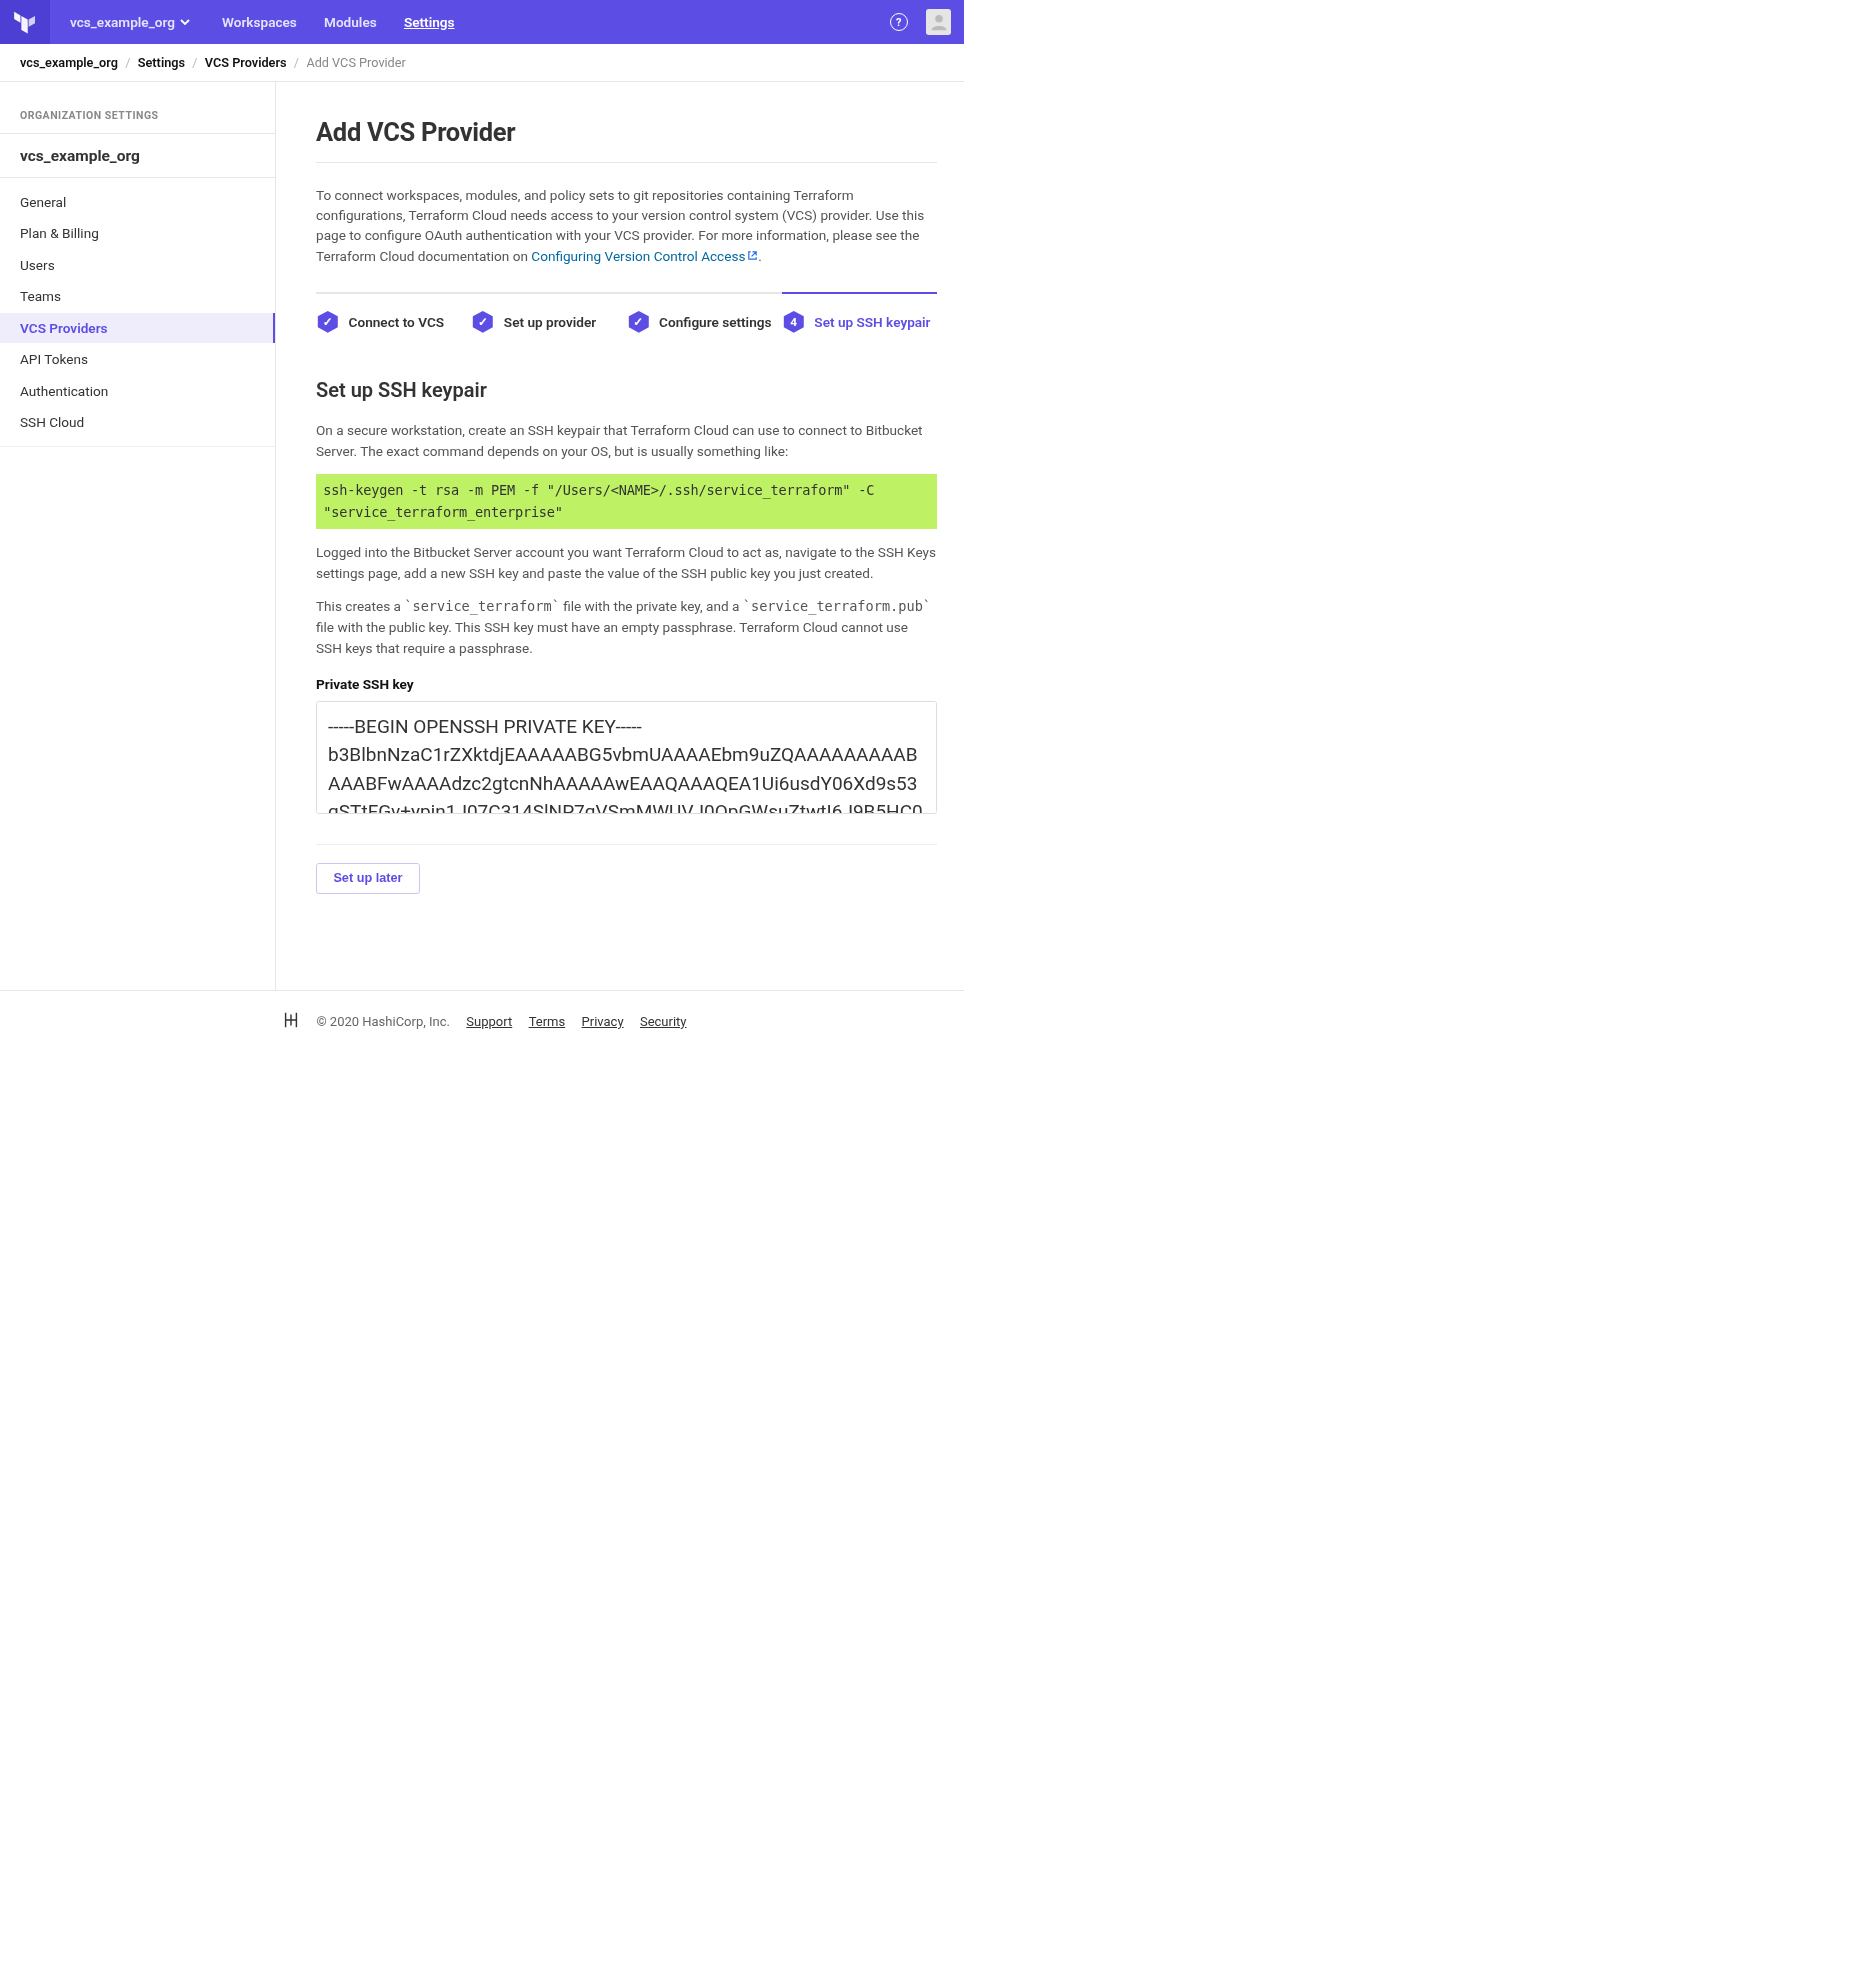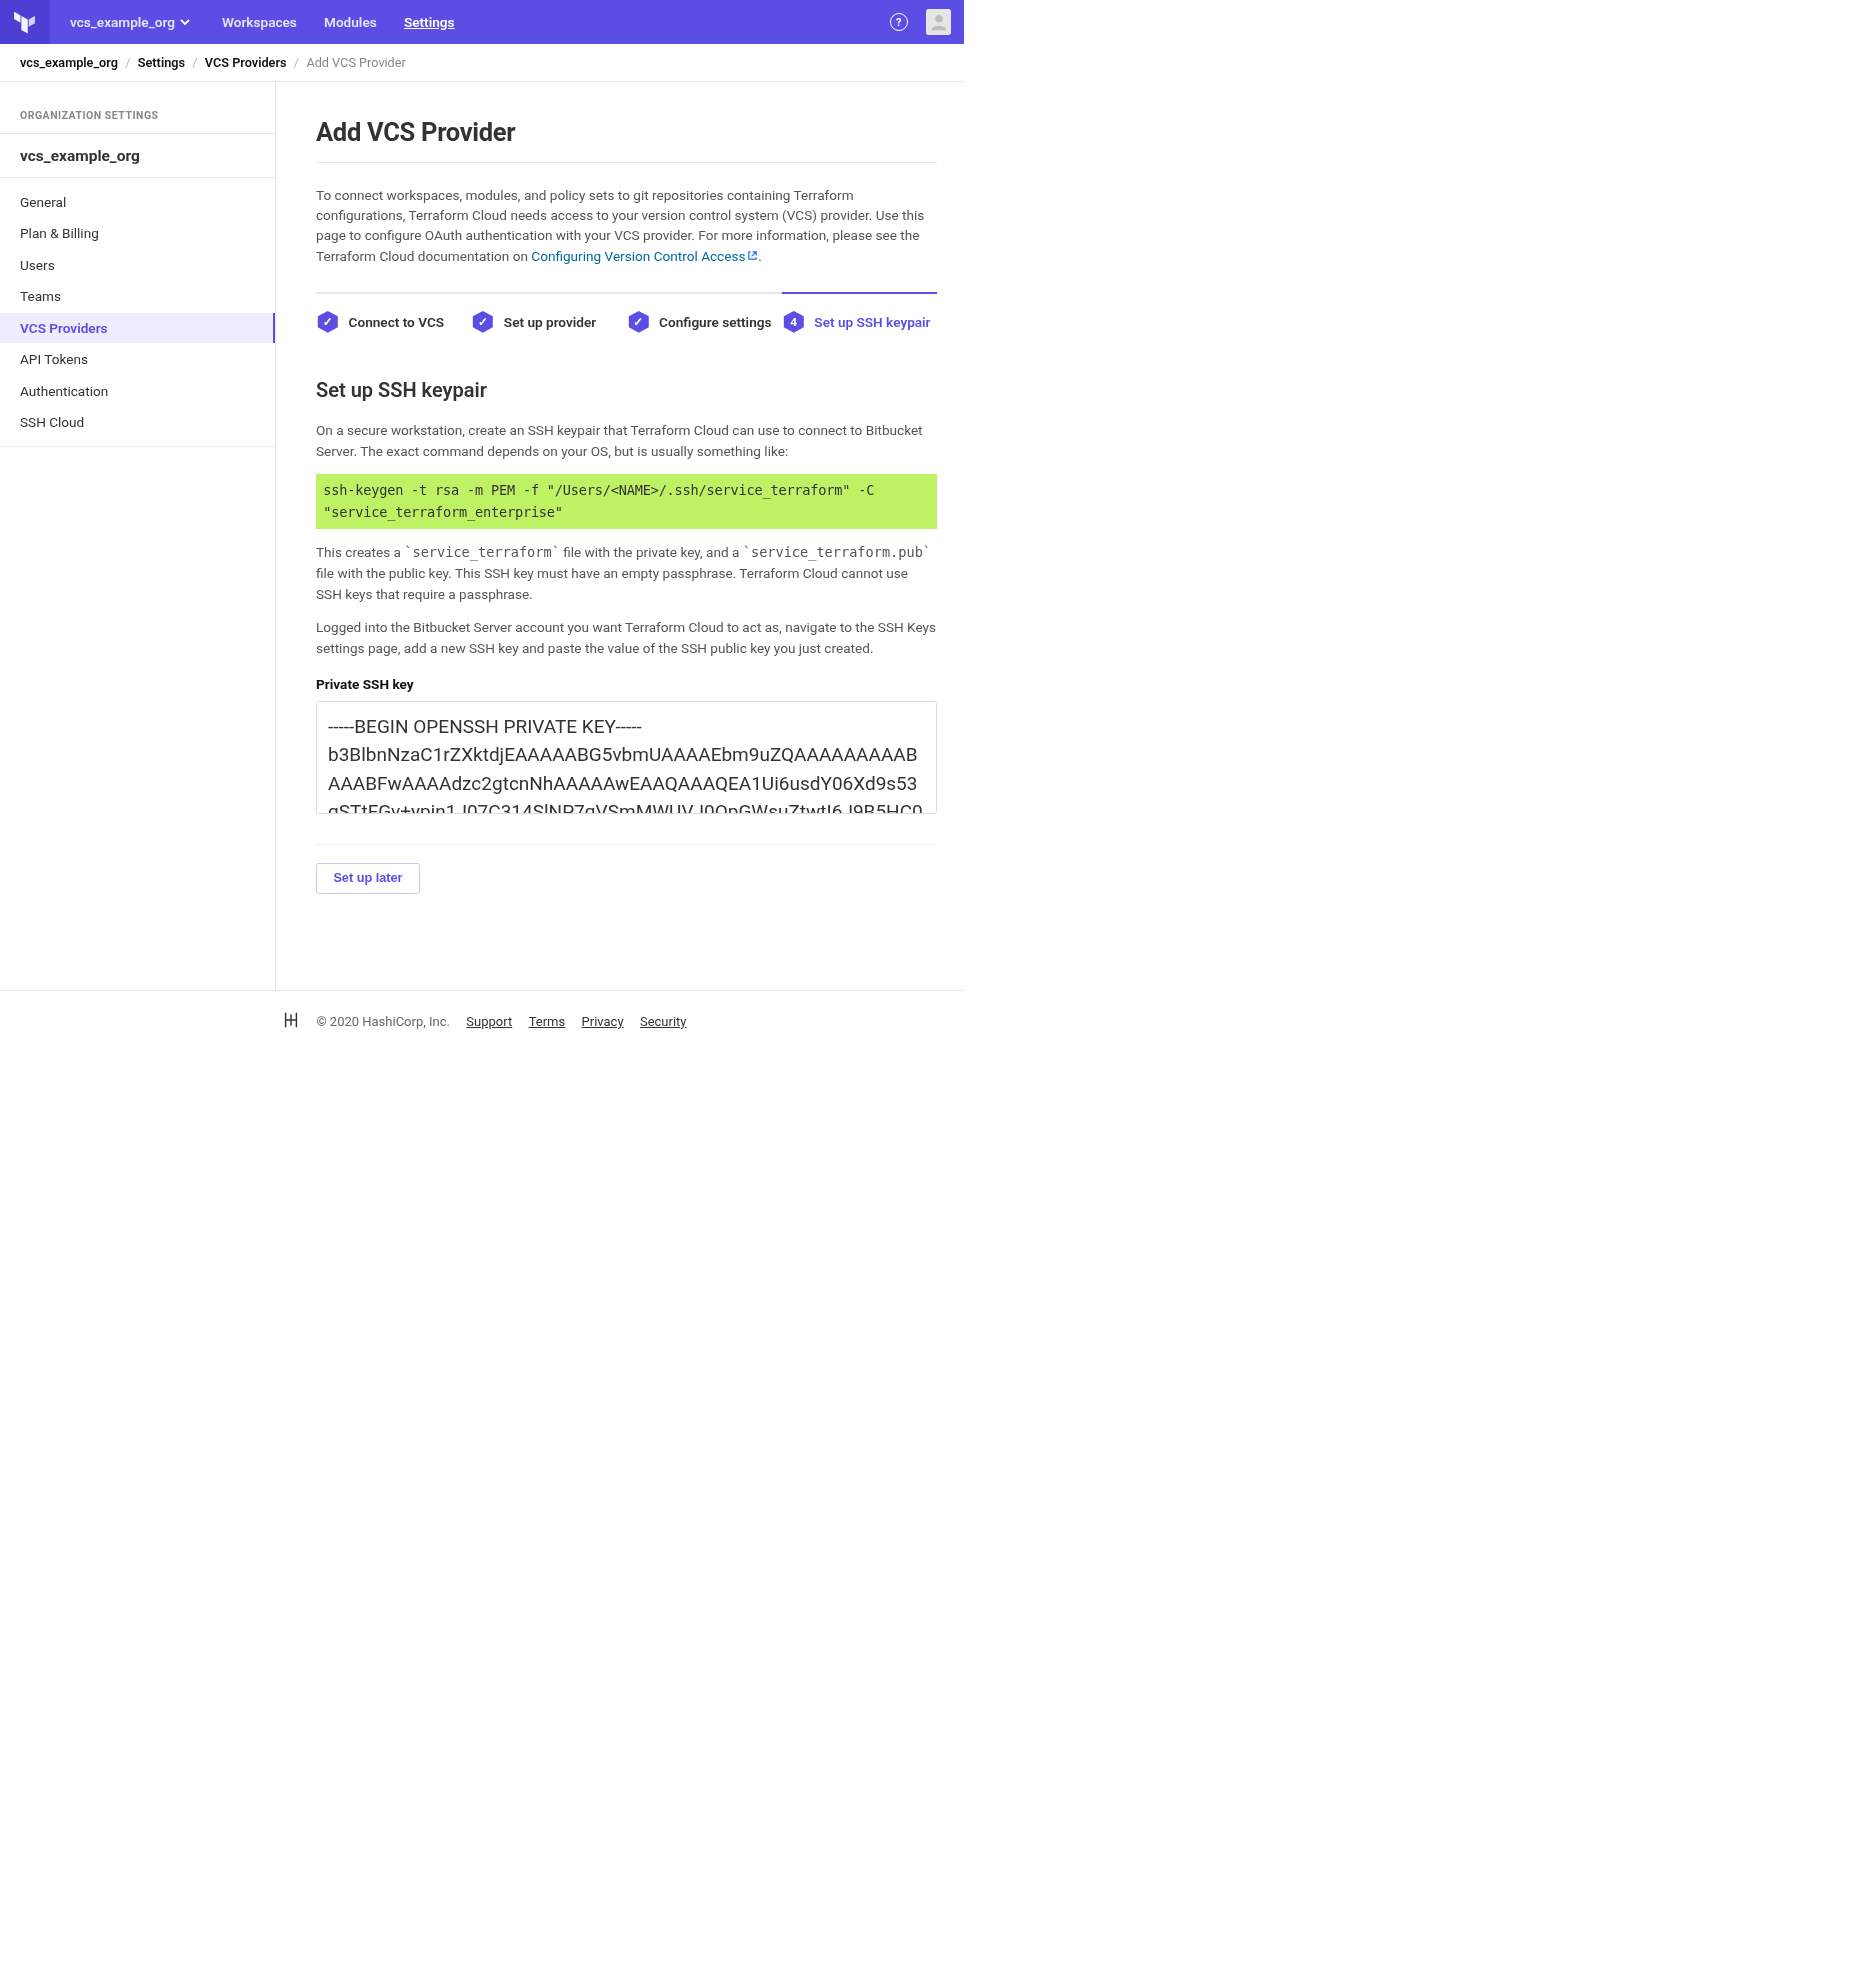--- a/index.html
+++ b/index.html
@@ -299,24 +299,24 @@
             <span class="mark">4</span>
           </span>
         <span>Set up SSH keypair</span>
       </div>
     </div>
 
     
     <h2 class="section-h">Set up SSH keypair</h2>
     <p class="body">On a secure workstation, create an SSH keypair that Terraform Cloud can use to connect to Bitbucket Server. The exact command depends on your OS, but is usually something like:</p>
     <div class="codeblock">ssh-keygen -t rsa -m PEM -f "/Users/&lt;NAME&gt;/.ssh/service_terraform" -C "service_terraform_enterprise"</div>
+    <p class="body">Logged into the Bitbucket Server account you want Terraform Cloud to act as, navigate to the SSH Keys settings page, add a new SSH key and paste the value of the SSH public key you just created.</p>
     <p class="body">
       <span>This creates a </span><span class="codeinline">`service_terraform`</span><span> file with the private key, and a </span><span class="codeinline">`service_terraform.pub`</span><span> file with the public key. This SSH key must have an empty passphrase. Terraform Cloud cannot use SSH keys that require a passphrase.</span>
     </p>
-    <p class="body">Logged into the Bitbucket Server account you want Terraform Cloud to act as, navigate to the SSH Keys settings page, add a new SSH key and paste the value of the SSH public key you just created.</p>
 
     <label class="label">Private SSH key</label>
     <textarea class="sshbox" id="sshbox" style="">-----BEGIN OPENSSH PRIVATE KEY-----
 b3BlbnNzaC1rZXktdjEAAAAABG5vbmUAAAAEbm9uZQAAAAAAAAABAAABFwAAAAdzc2gtcnNhAAAAAwEAAQAAAQEA1Ui6usdY06Xd9s53qSTtFGv+ypjn1J07C314SlNP7qVSmMWUVJ0OpGWsuZtwtI6J9B5HC0oHgoXWbm8VlOhvkik0SoDWiXLDSGrGvBcDXg38Pz279i9X9bo0si1utXRl54+8ChryVDO0U4v9++HHt+qFS/ji4LLVKkmzmXeO4Ldx3hAZus7UOZMPKhA4r9Kx</textarea>
     <div class="later-row">
       <button class="btn primary-outline">Set up later</button>
     </div>
   </div>
 </div>
 

